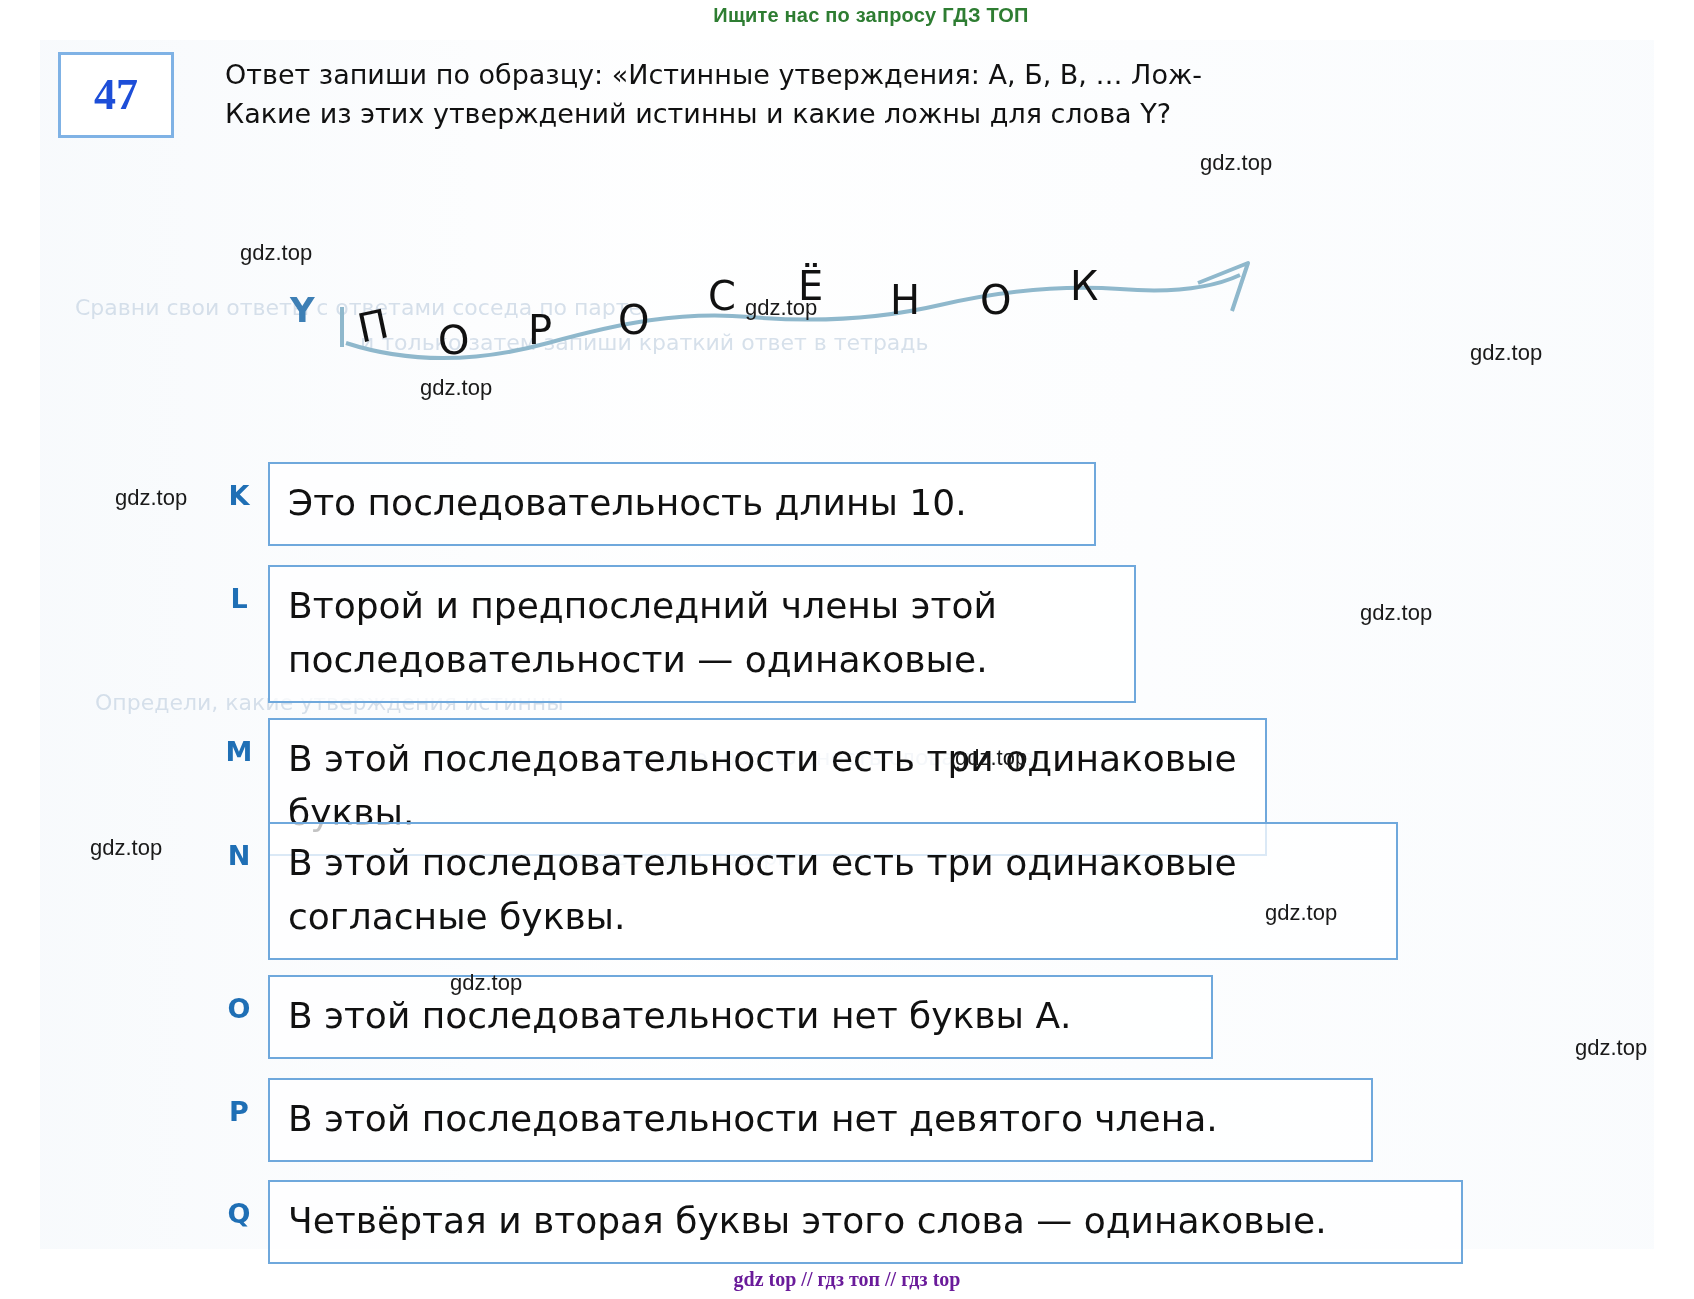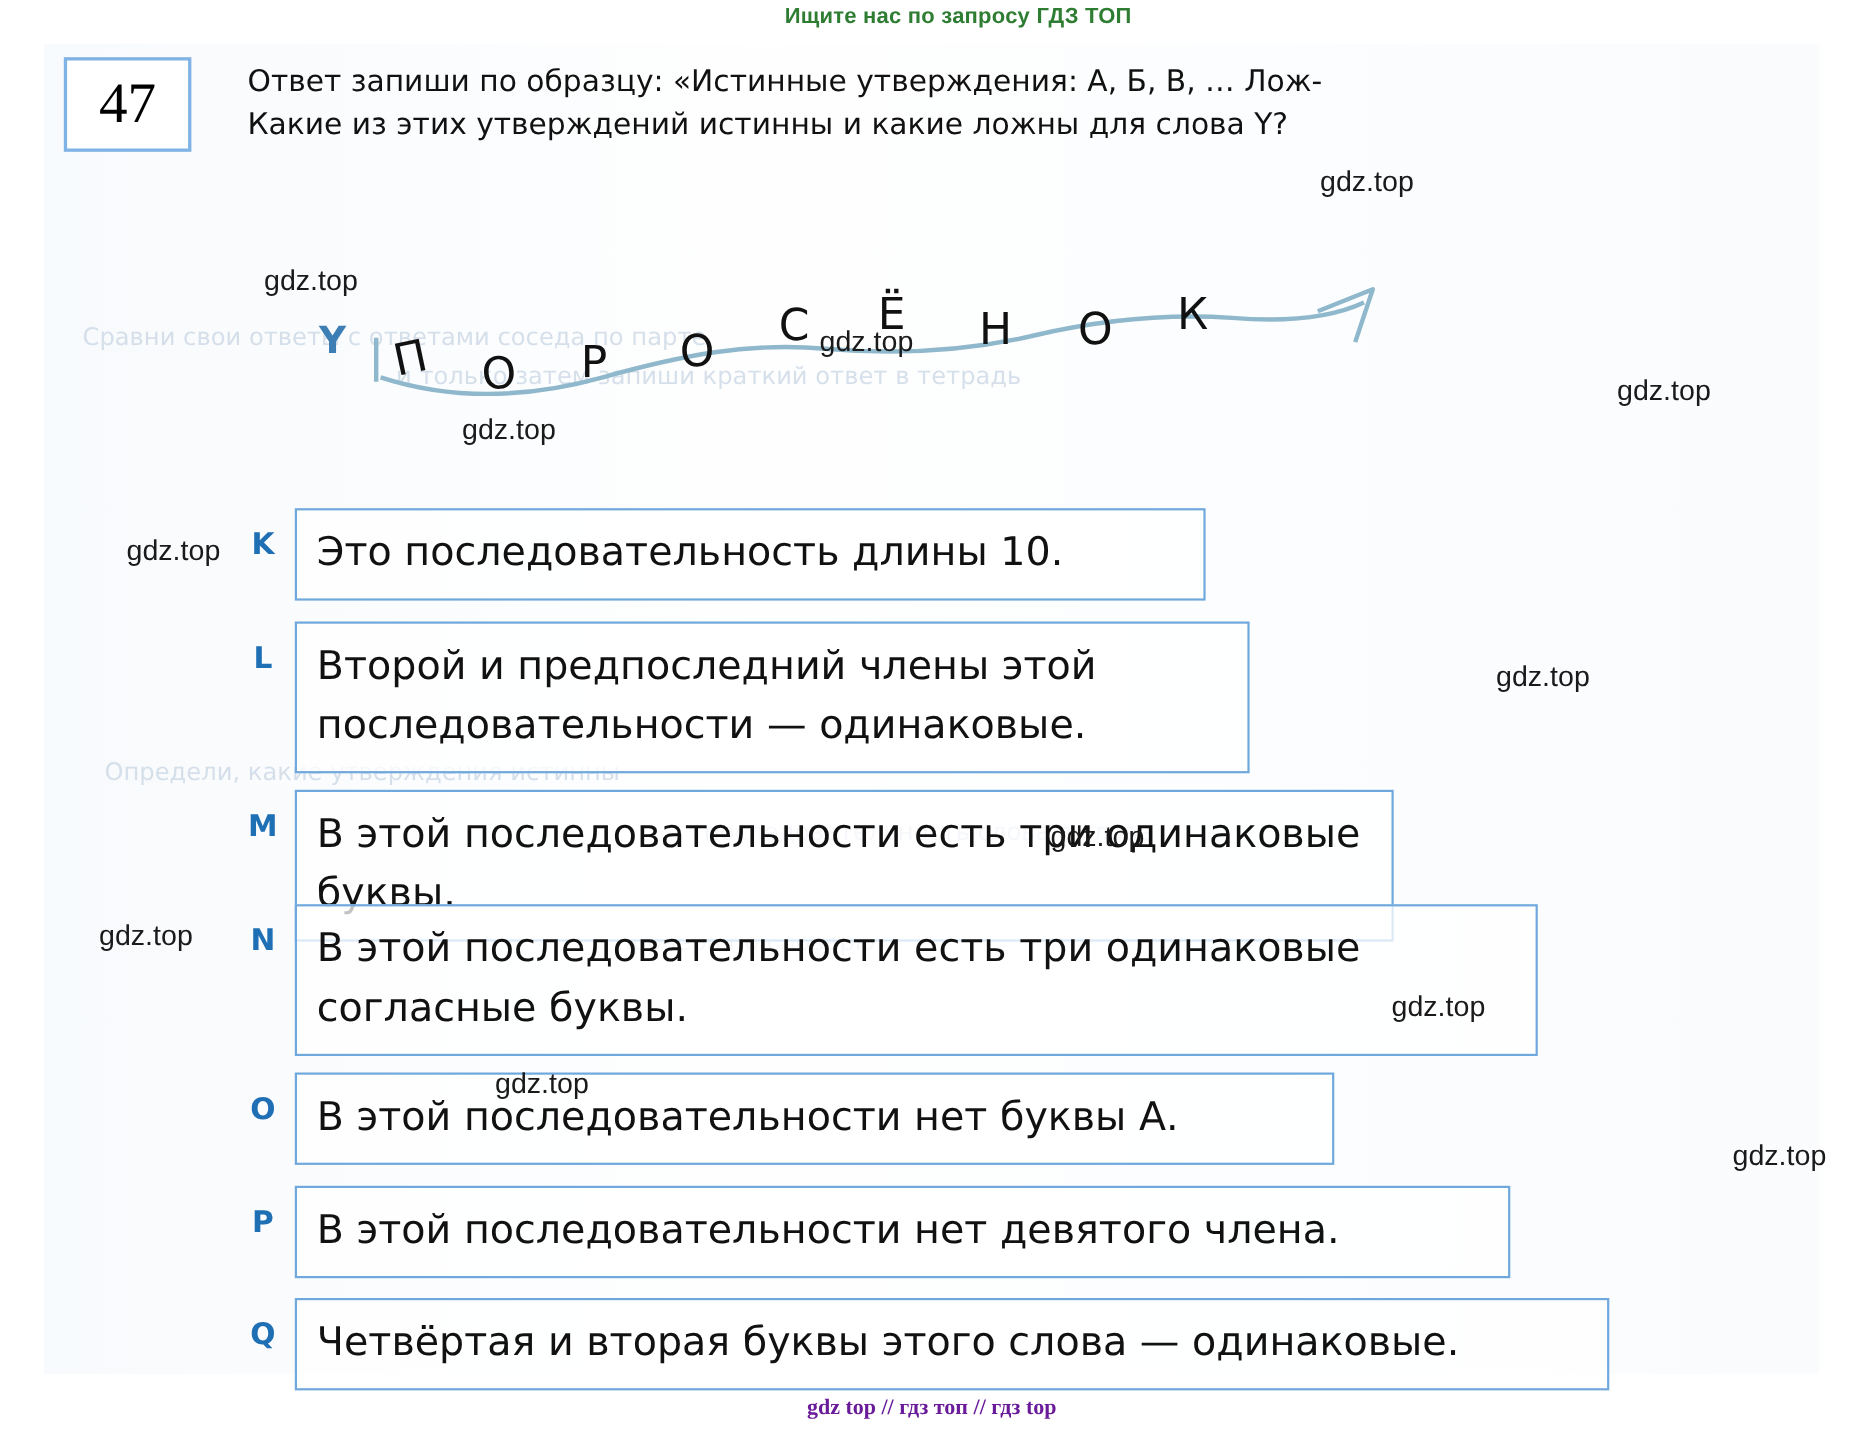--- a/index.html
+++ b/index.html
@@ -71,23 +71,23 @@
     top: 52px;
     width: 110px;
     height: 80px;
     background: #ffffff;
     border: 3px solid #7fb2e5;
     display: flex;
     align-items: center;
     justify-content: center;
   }
   .num-badge span {
-    color: #000000;
-    font-size: 52px;
-    font-weight: normal;
+    color: #1d4ed8;
+    font-size: 44px;
+    font-weight: bold;
     font-family: "Liberation Serif", serif;
     line-height: 1;
   }
   
   .task-text {
     position: absolute;
     left: 225px;
     top: 55px;
     width: 1400px;
     font-size: 27px;
@@ -141,21 +141,21 @@
     color: #111111;
     font-size: 36px;
     line-height: 1.5;
     font-family: "DejaVu Sans", sans-serif;
     box-sizing: border-box;
   }
   
   .wm {
     position: absolute;
     color: #1a1a1a;
-    font-size: 26px;
+    font-size: 22px;
     font-family: "Liberation Sans", sans-serif;
     white-space: nowrap;
   }
 </style>
 </head>
 <body>
 
 <div class="page">
 
   <div class="scan-bg"></div>

